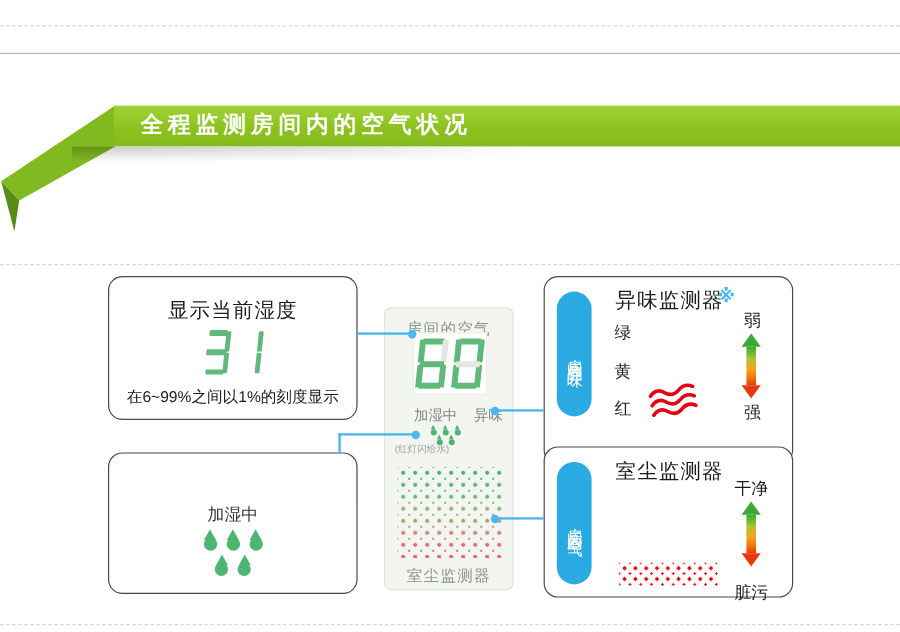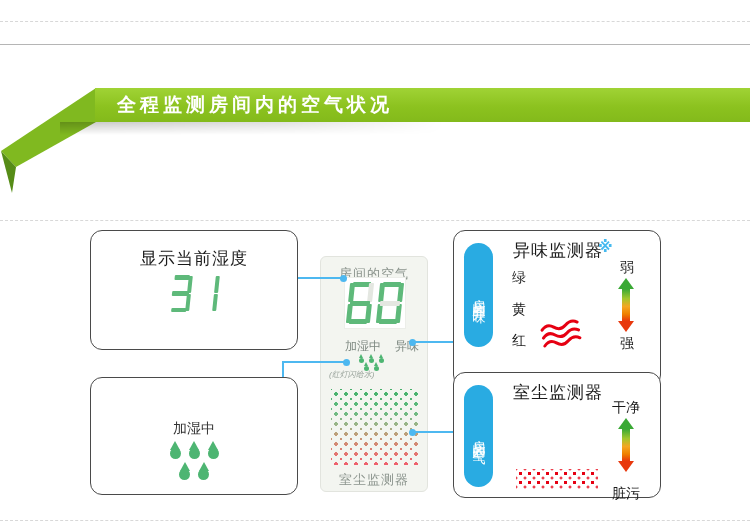--- a/index.html
+++ b/index.html
@@ -58,21 +58,21 @@
   .drop-sm::before{top:-4px;border-left:2.5px solid transparent;border-right:2.5px solid transparent;border-bottom:4.5px solid #4db572;}
   .drops-row{text-align:center;line-height:0;}
 
   
   .panel{position:absolute;left:320px;top:256px;width:108px;height:236px;background:#f3f5f0;
     border:1px solid #e2e4de;border-radius:6px;box-sizing:border-box;}
   .panel-label{position:absolute;left:0;right:0;text-align:center;font-size:13px;color:#8a938c;letter-spacing:1px;}
   .panel-display{position:absolute;left:23px;top:20px;width:62px;height:52px;background:#fff;border:1px solid #eceee9;
     box-sizing:border-box;display:flex;align-items:center;justify-content:center;}
   .panel-small{position:absolute;font-size:12px;color:#7d8880;white-space:nowrap;}
-  .refill-note{position:absolute;left:8px;top:112px;font-size:8px;color:#9aa49c;white-space:nowrap;font-style:italic;}
+  .refill-note{position:absolute;left:8px;top:112px;font-size:8px;color:#9aa49c;white-space:nowrap;}
   .dust-gradient{
     position:absolute;left:10px;top:132px;width:88px;height:76px;
     background:linear-gradient(180deg,#44b06a 0%,#63bc81 28%,#9eb488 48%,#c49a76 62%,#e07a72 82%,#ef5f6d 100%);
     -webkit-mask-image:radial-gradient(circle,#000 1.7px,transparent 1.8px),radial-gradient(circle,#000 1px,transparent 1.1px);
     -webkit-mask-size:10px 10px,10px 10px;-webkit-mask-position:0 0,5px 5px;
     mask-image:radial-gradient(circle,#000 1.7px,transparent 1.8px),radial-gradient(circle,#000 1px,transparent 1.1px);
     mask-size:10px 10px,10px 10px;mask-position:0 0,5px 5px;
   }
 
   
@@ -131,20 +131,21 @@
         <span class="seg-digit">
           <i class="seg seg-a off"></i>
           <i class="seg seg-b on"></i>
           <i class="seg seg-c on"></i>
           <i class="seg seg-d off"></i>
           <i class="seg seg-e off"></i>
           <i class="seg seg-f off"></i>
           <i class="seg seg-g off"></i>
         </span>
       </div>
+    <div style="position:absolute;left:0;right:0;bottom:9px;text-align:center;font-size:13px;color:#1a1a1a;white-space:nowrap;">在6~99%之间以1%的刻度显示</div>
   </div>
 
   <div class="frame" style="left:90px;top:377px;width:208px;height:118px;">
     <div style="position:absolute;left:0;right:0;top:42px;text-align:center;font-size:14px;color:#333;">加湿中</div>
     <div class="drops-row" style="position:absolute;left:0;right:0;top:70px;">
       <span class="drop"></span><span class="drop"></span><span class="drop"></span>
     </div>
     <div class="drops-row" style="position:absolute;left:0;right:0;top:91px;">
       <span class="drop"></span><span class="drop"></span>
     </div>

